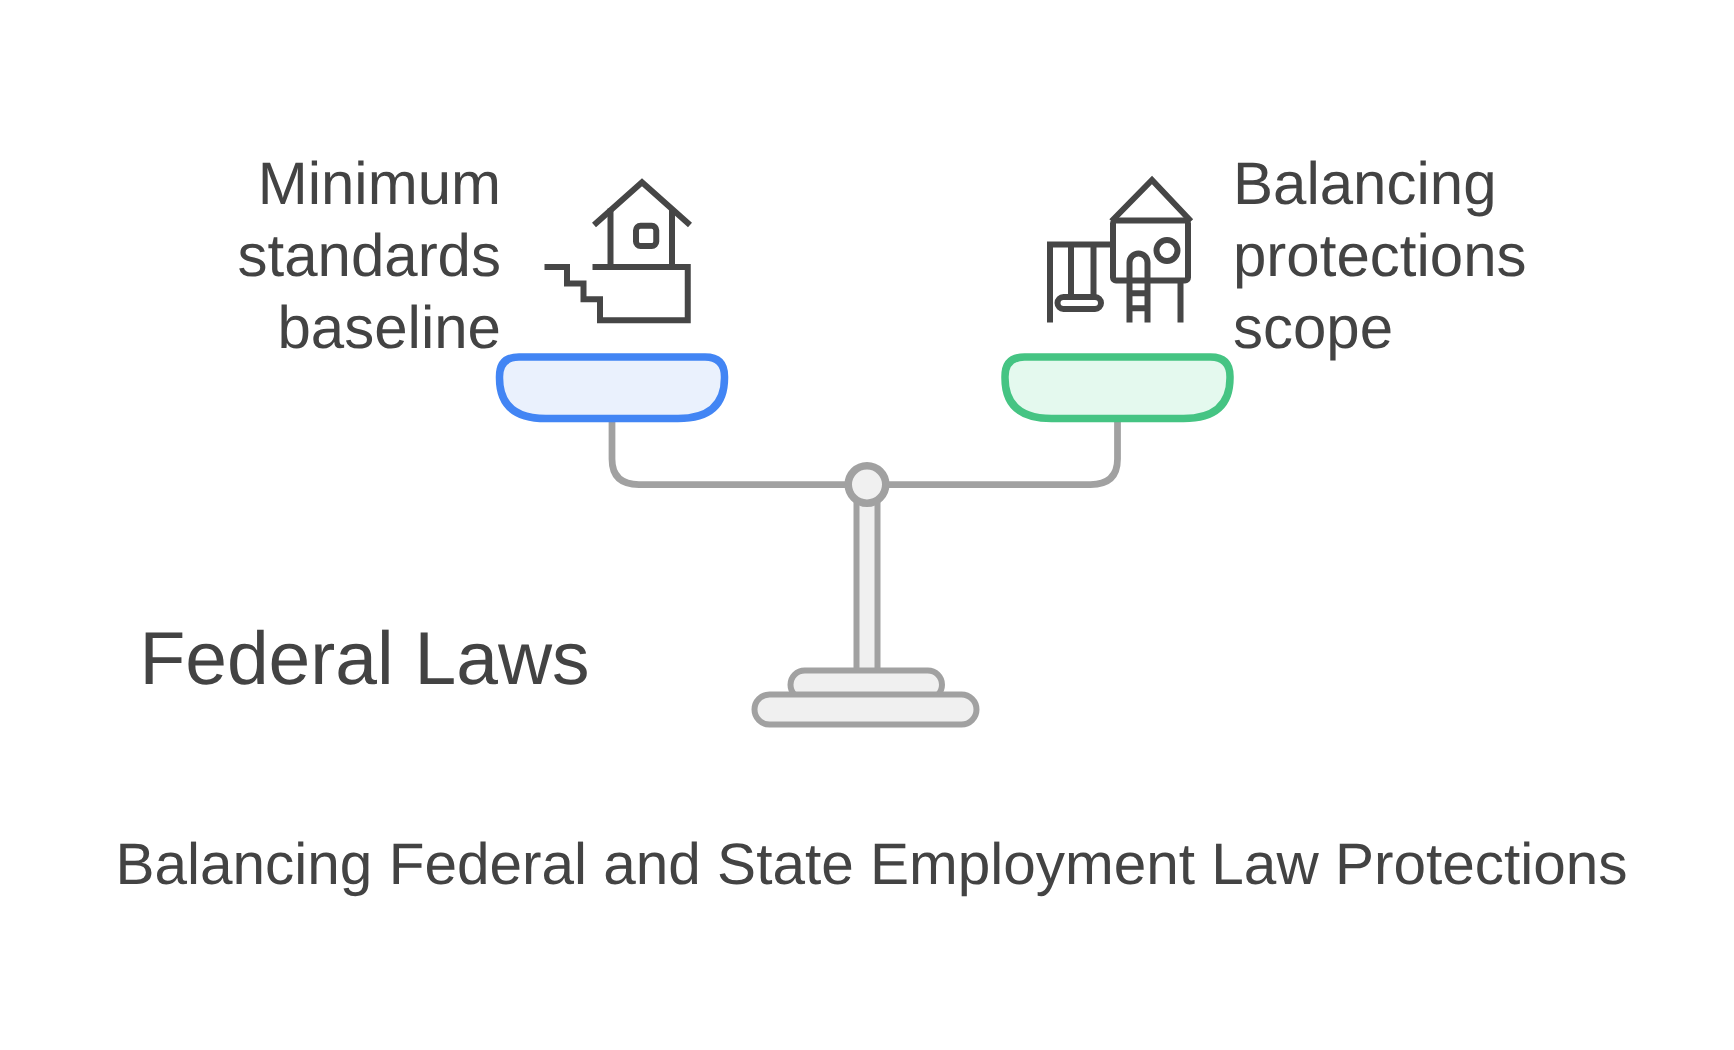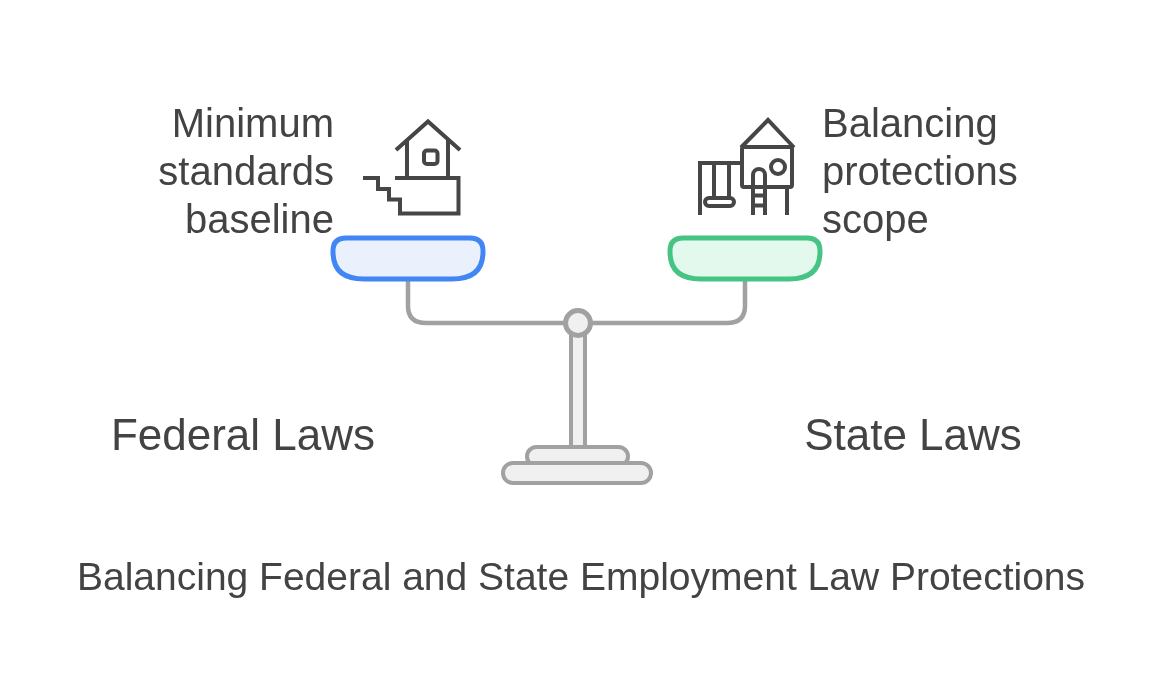--- a/index.html
+++ b/index.html
@@ -6,21 +6,21 @@
   .canvas{
     position:relative;width:1156px;height:620px;background:#ffffff;overflow:hidden;
     font-family:"Liberation Sans", sans-serif;color:#434343;
   }
   .caption{
     position:absolute;font-size:40px;line-height:48px;white-space:pre-line;
     color:#434343;
   }
   .caption-left{top:99px;right:822px;text-align:right;}
   .caption-right{top:99px;left:822px;text-align:left;}
-  .side-label{position:absolute;top:410px;font-size:44px;color:#434343;}
+  .side-label{position:absolute;top:410px;font-size:50px;color:#434343;}
   .label-left{left:60px;width:366px;text-align:center;}
   .label-right{left:733px;width:360px;text-align:center;}
   .diagram-title{
     position:absolute;top:555px;left:0;right:34px;text-align:center;
     font-size:39px;color:#434343;margin-left:40px;
   }
   .icon-svg{position:absolute;width:115px;height:115px;}
   .icon-house{left:355px;top:105px;}
   .icon-playground{left:690px;top:105px;}
   .scale-svg{position:absolute;left:0;top:0;}
@@ -71,17 +71,16 @@
     <rect x="503" y="463" width="148" height="20" rx="10" stroke-width="4" stroke="#a1a1a1" fill="#f0f0f0"></rect>
 
     <circle cx="578" cy="323" r="12.5" stroke-width="5" stroke="#a1a1a1" fill="#f0f0f0"></circle>
 
     <path d="M333 251 Q333 238 346 238 H470 Q483 238 483 251 V252 Q483 279 452 279 H364 Q333 279 333 252 Z" stroke-width="5" fill="#eaf1fd" stroke="#4285f4"></path>
     <path d="M670 251 Q670 238 683 238 H807 Q820 238 820 251 V252 Q820 279 789 279 H701 Q670 279 670 252 Z" stroke-width="5" fill="#e4f9ee" stroke="#45c483"></path>
   </svg>
 
   <div class="side-label label-left">Federal Laws</div>
 
-  <div class="side-label label-right">State Laws</div>
 
   <div class="diagram-title">Balancing Federal and State Employment Law Protections</div>
 
 </div>
 
 </body></html>

